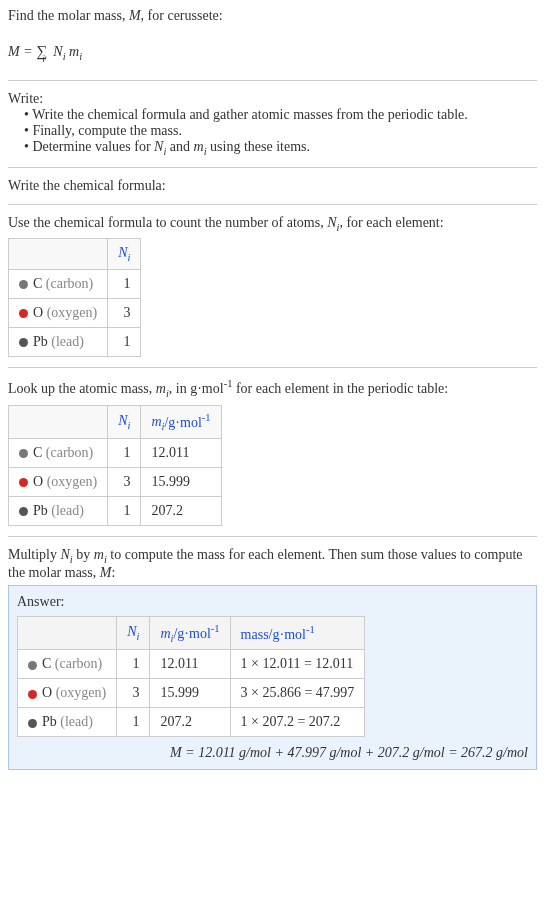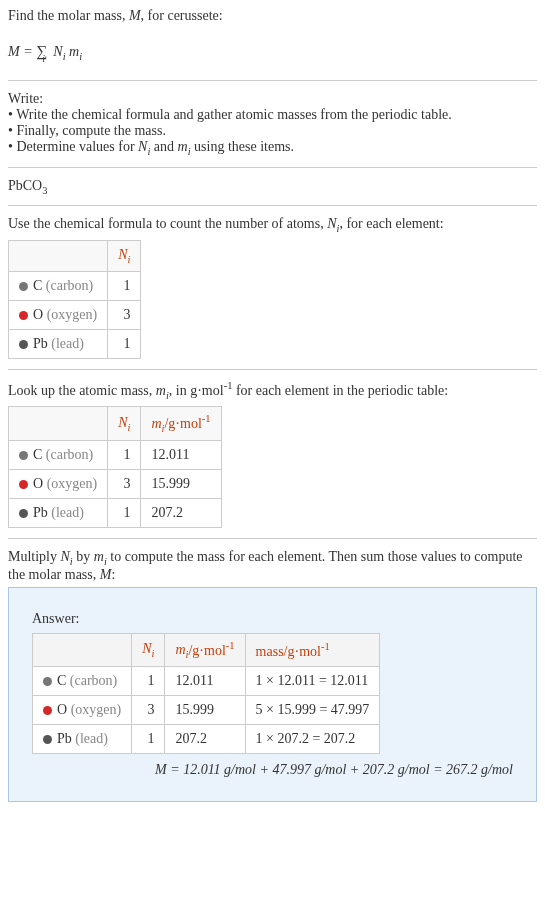--- a/index.html
+++ b/index.html
@@ -49,21 +49,21 @@
       margin: 6px 0;
     }
     th, td {
       border: 1px solid #ccc;
       padding: 6px 10px;
       text-align: left;
       font-weight: normal;
     }
     th {
       background: #f8f8f8;
-      color: #c2410c;
+      color: #1d4ed8;
     }
     td.num {
       text-align: right;
     }
     td.element {
       color: #888;
     }
     .dot {
       display: inline-block;
       width: 9px;
@@ -71,21 +71,21 @@
       border-radius: 50%;
       margin-right: 5px;
       vertical-align: middle;
     }
     .dot-c { background: #777; }
     .dot-o { background: #d62728; }
     .dot-pb { background: #555; }
     .answer-box {
       border: 1px solid #a8c8e8;
       background: #eaf3fb;
-      padding: 23px;
+      padding: 8px;
       margin-top: 4px;
     }
     .answer-box table {
       background: #fff;
     }
     .answer-box th, .answer-box td {
       background: #fff;
     }
     .answer-box th {
       background: #f4f4f4;
@@ -93,21 +93,21 @@
     .answer-label {
       margin-bottom: 6px;
     }
     .final-eq {
       margin-top: 8px;
       font-style: italic;
       padding-left: 6px;
       text-align: right;
     }
     .plan-item {
-      margin-left: 0;
+      margin-left: 16px;
     }
     .chem {
       font-family: Georgia, serif;
     }
     .elem-sym {
       color: #333;
     }
   </style>
 </head>
 <body>
@@ -124,21 +124,21 @@
 <div class="section">
   <div>Write:</div>
   <div class="plan-item">• Write the chemical formula and gather atomic masses from the periodic table.</div>
   <div class="plan-item">• Finally, compute the mass.</div>
   <div class="plan-item">• Determine values for <i>N<span class="sub">i</span></i> and <i>m<span class="sub">i</span></i> using these items.</div>
 </div>
 
 <hr class="hr">
 
 <div class="section">
-  <div class="chem">PbCO<span class="sub">3</span></div>
+  <div>Write the chemical formula:</div>
 </div>
 
 <hr class="hr">
 
 <div class="section">
   <div>Use the chemical formula to count the number of atoms, <i>N<span class="sub">i</span></i>, for each element:</div>
   <table>
     <tbody>
         <tr>
       <th></th>
@@ -209,21 +209,21 @@
     <tr>
       <td class="element"><span class="dot dot-c"></span><span class="elem-sym">C</span> <span>(carbon)</span></td>
       <td class="num">1</td>
       <td>12.011</td>
       <td>1 × 12.011 = 12.011</td>
     </tr>
     <tr>
       <td class="element"><span class="dot dot-o"></span><span class="elem-sym">O</span> <span>(oxygen)</span></td>
       <td class="num">3</td>
       <td>15.999</td>
-      <td>5 × 15.999 = 47.997</td>
+      <td>3 × 25.866 = 47.997</td>
     </tr>
     <tr>
       <td class="element"><span class="dot dot-pb"></span><span class="elem-sym">Pb</span> <span>(lead)</span></td>
       <td class="num">1</td>
       <td>207.2</td>
       <td>1 × 207.2 = 207.2</td>
     </tr>
   </tbody>
     </table>
   <div class="final-eq">M = 12.011 g/mol + 47.997 g/mol + 207.2 g/mol = 267.2 g/mol</div>

